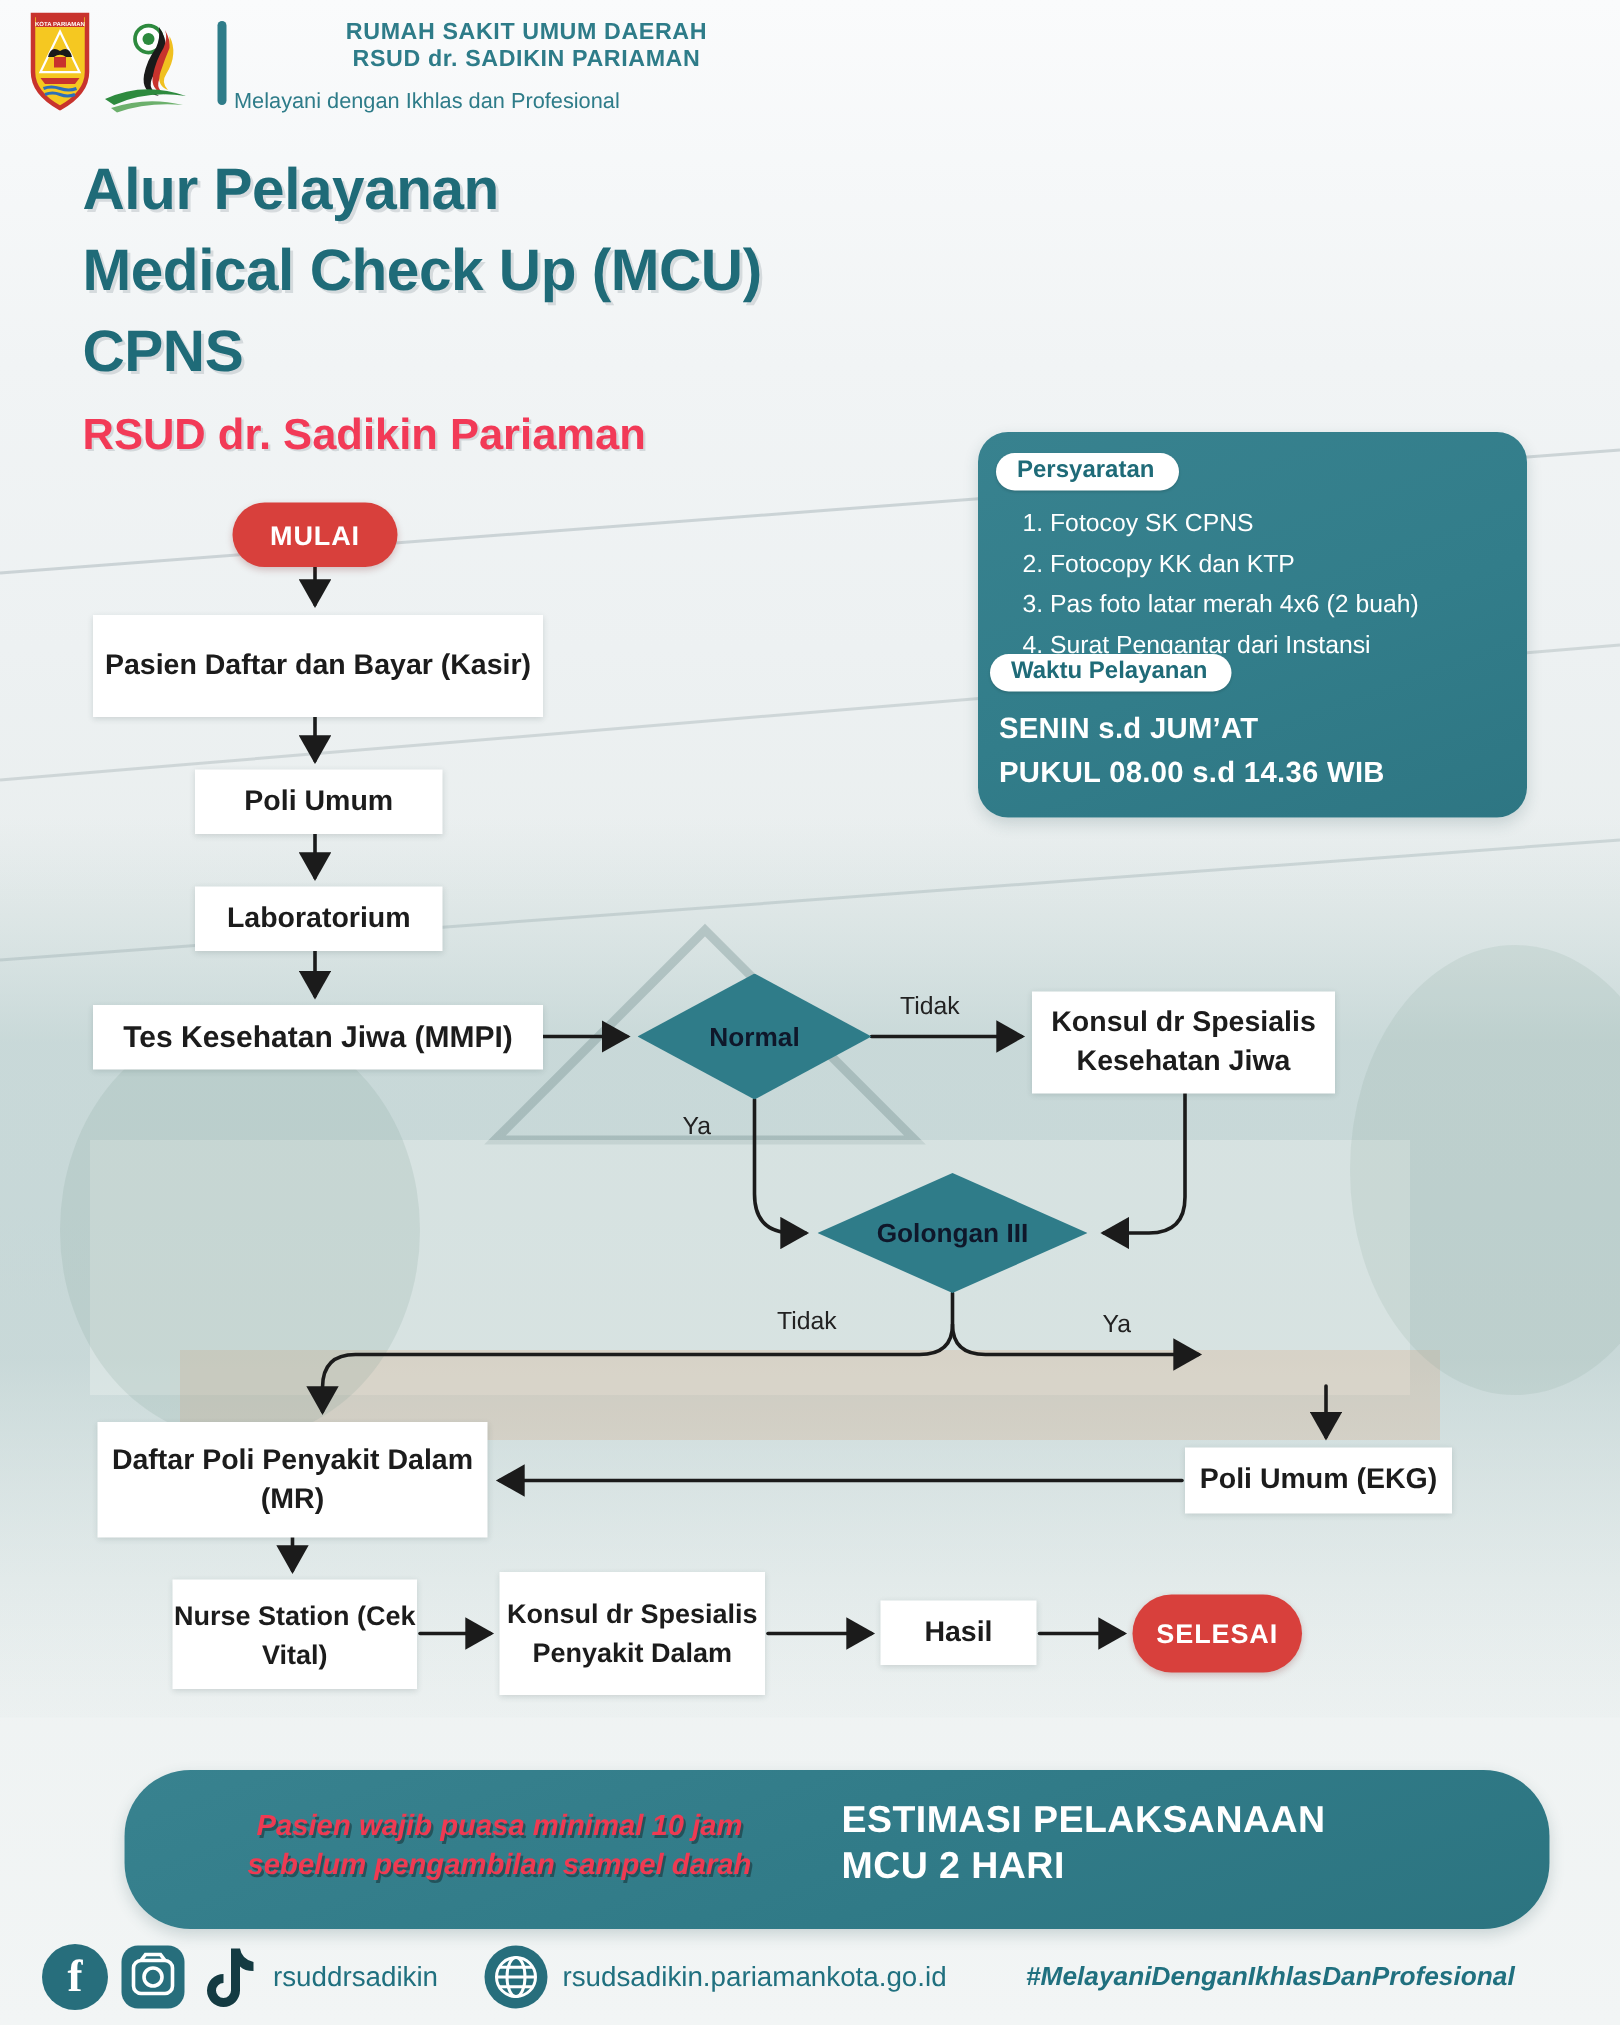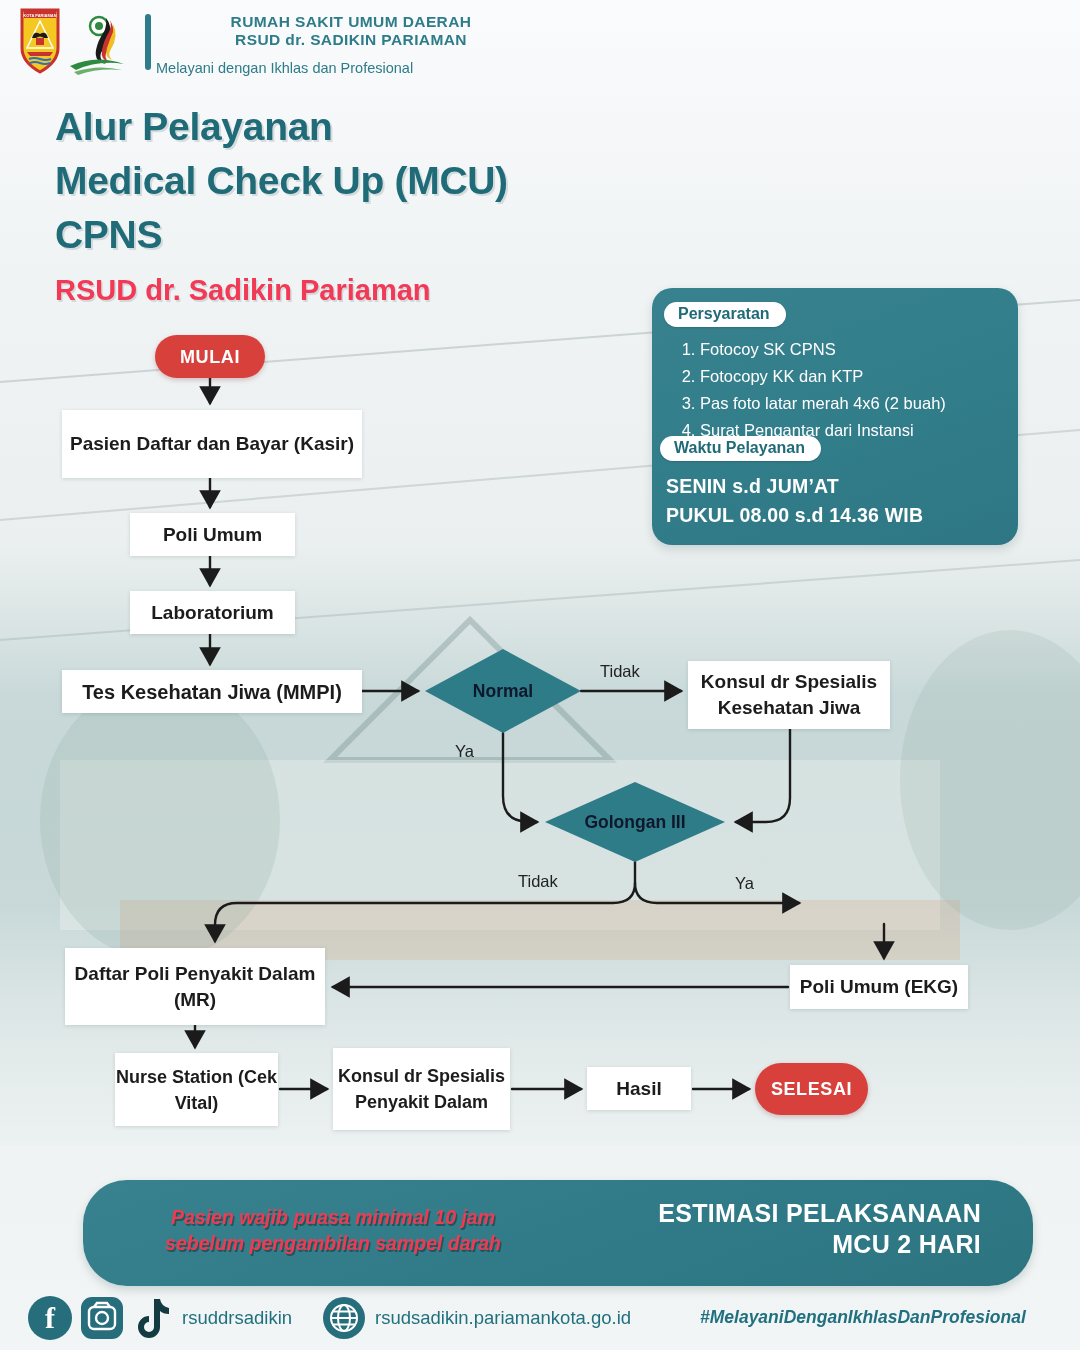--- a/index.html
+++ b/index.html
@@ -56,21 +56,21 @@
 
   #lbl-tidak1 { left:600px; top:662px; }
   #lbl-ya1    { left:455px; top:742px; }
   #lbl-tidak2 { left:518px; top:872px; }
   #lbl-ya2    { left:735px; top:874px; }
 
   
   .bottom-bar { position:absolute; left:83px; top:1180px; width:950px; height:106px; border-radius:44px;
     background:linear-gradient(160deg,#38828f 0%,#307a87 60%,#2c7480 100%); box-shadow:0 4px 10px rgba(40,80,85,.2); }
   .bar-note { position:absolute; left:40px; top:24px; width:420px; text-align:center; color:#ef3a52; font-weight:800; font-size:19.5px; line-height:26px; font-style:italic; text-shadow:1.5px 2px 0 rgba(25,55,60,.6); }
-  .bar-est  { position:absolute; right:52px; top:18px; width:420px; text-align:right; color:#fff; font-weight:800; font-size:25px; line-height:31px; letter-spacing:.3px; }
+  .bar-est  { position:absolute; right:52px; top:18px; width:420px; text-align:left; color:#fff; font-weight:800; font-size:25px; line-height:31px; letter-spacing:.3px; }
 
   
   .footer { position:absolute; left:0; top:1290px; width:1080px; height:60px; }
   .f-icon { position:absolute; top:6px; }
   .f-text { position:absolute; top:17px; color:#20707f; font-weight:normal; font-size:18.5px; }
   .f-hash { position:absolute; top:17px; color:#20707f; font-weight:bold; font-style:italic; font-size:17.5px; }
   .fb-circle { width:44px; height:44px; border-radius:50%; background:#276e7c; color:#fff; display:flex; align-items:center; justify-content:center; font-weight:900; font-size:30px; font-family:"Liberation Serif", serif; }
 </style>
 </head>
 <body>
@@ -218,16 +218,16 @@
     <span class="f-text" style="left:182px">rsuddrsadikin</span>
     <svg class="f-icon" style="left:322px" width="44" height="44" viewBox="0 0 44 44">
       <circle cx="22" cy="22" r="21" fill="#276e7c"></circle>
       <circle cx="22" cy="22" r="13" fill="none" stroke="#fff" stroke-width="2"></circle>
       <ellipse cx="22" cy="22" rx="6" ry="13" fill="none" stroke="#fff" stroke-width="2"></ellipse>
       <line x1="9" y1="22" x2="35" y2="22" stroke="#fff" stroke-width="2"></line>
       <line x1="11" y1="15.5" x2="33" y2="15.5" stroke="#fff" stroke-width="2"></line>
       <line x1="11" y1="28.5" x2="33" y2="28.5" stroke="#fff" stroke-width="2"></line>
     </svg>
     <span class="f-text" style="left:375px">rsudsadikin.pariamankota.go.id</span>
-    <span class="f-hash" style="left:700px">#MelayaniDenganIkhlasDanProfesional</span>
+    <span class="f-hash" style="left:684px">#MelayaniDenganIkhlasDanProfesional</span>
   </div>
 
 </div>
 
 </body></html>

